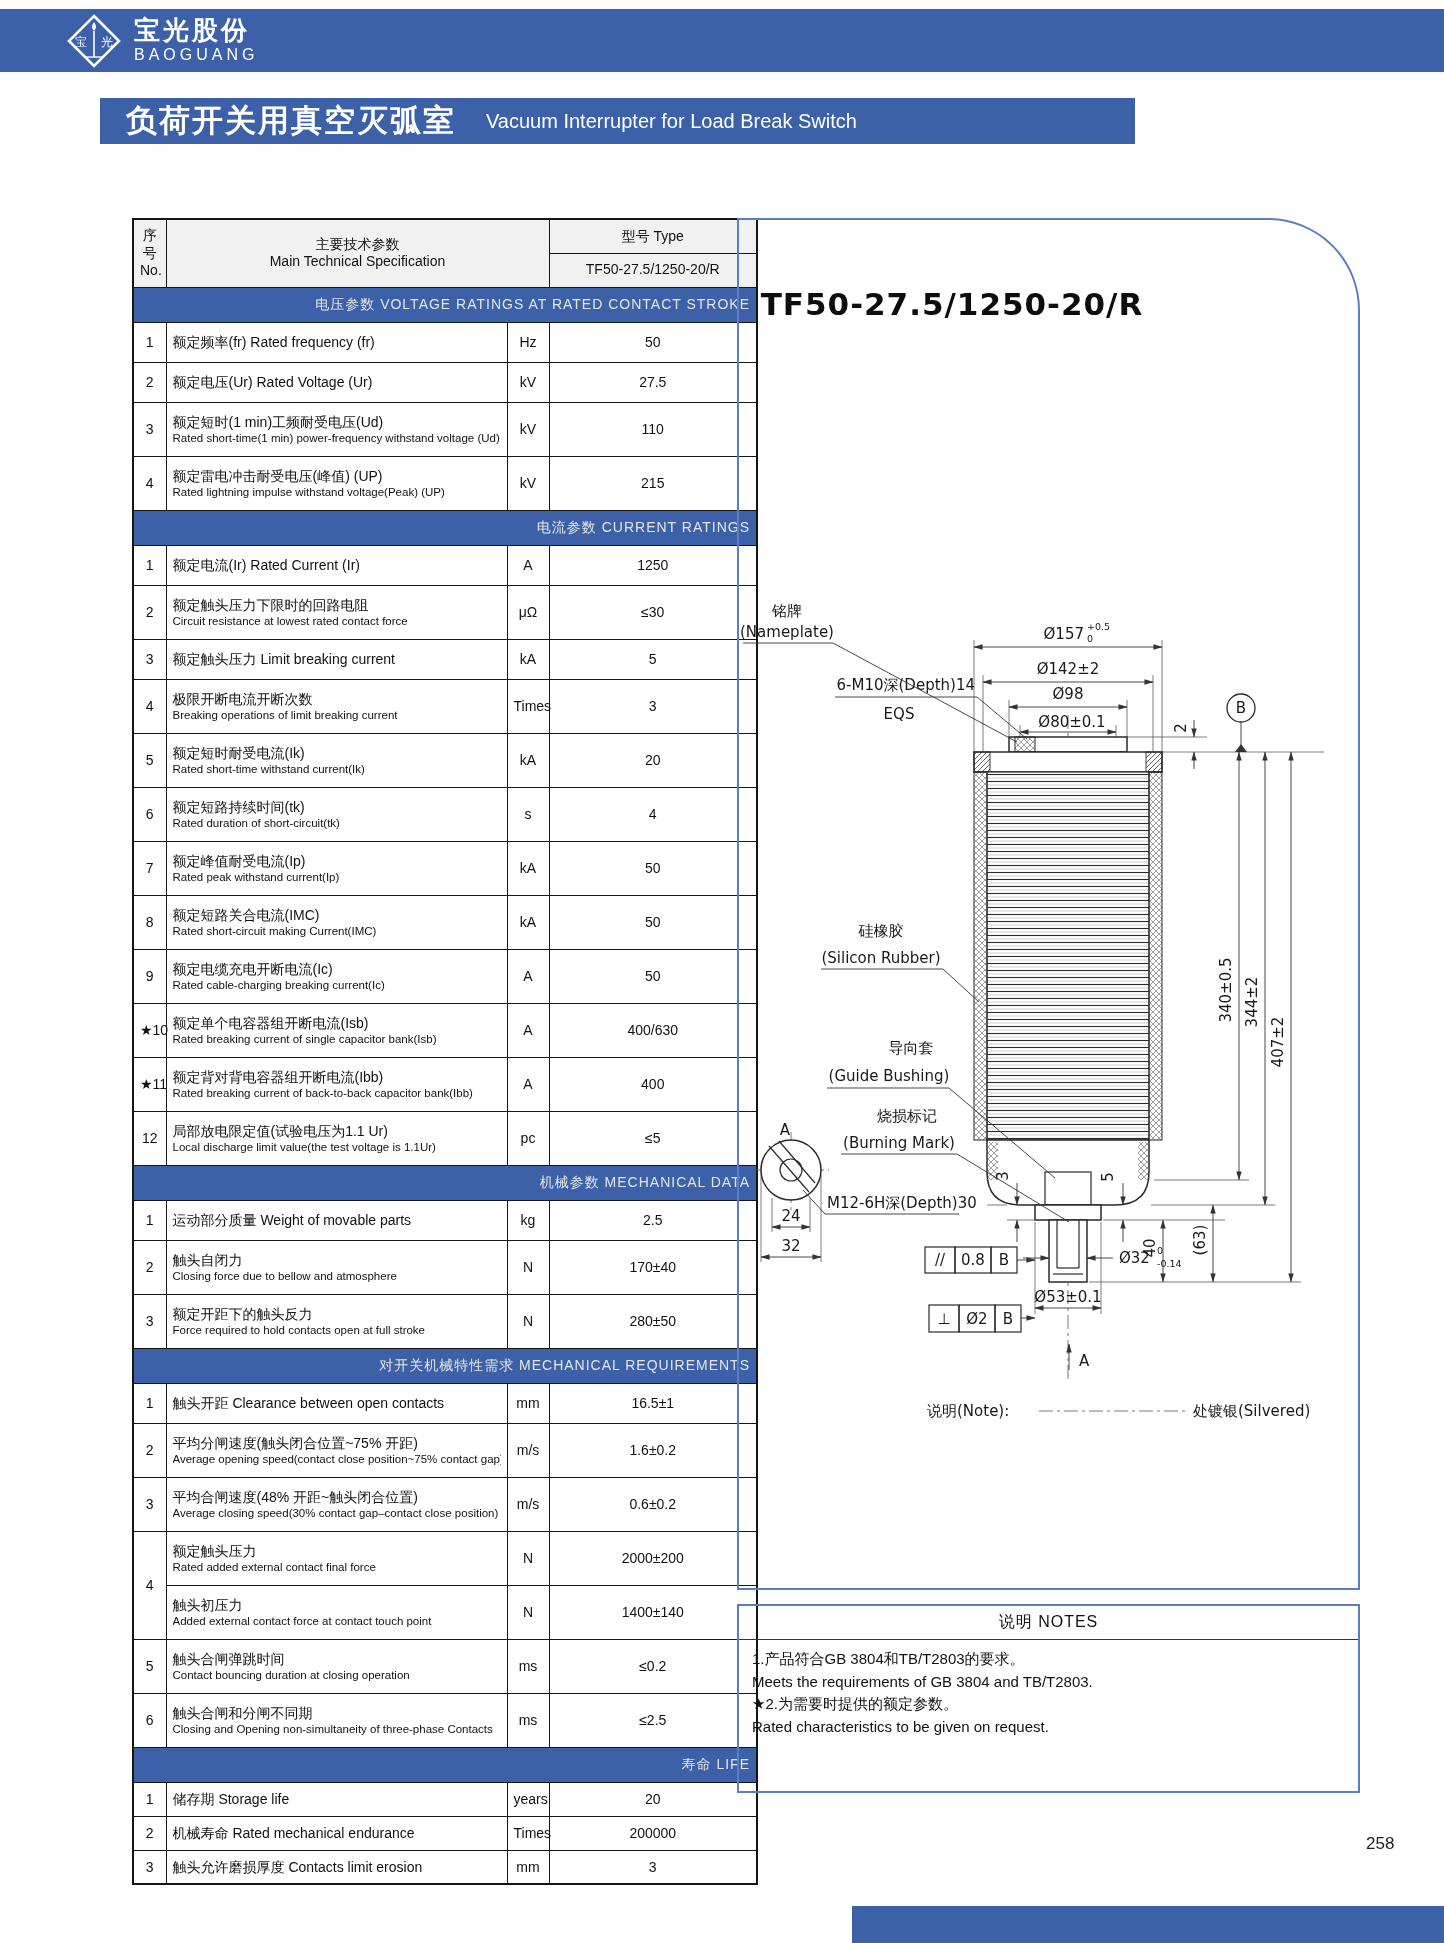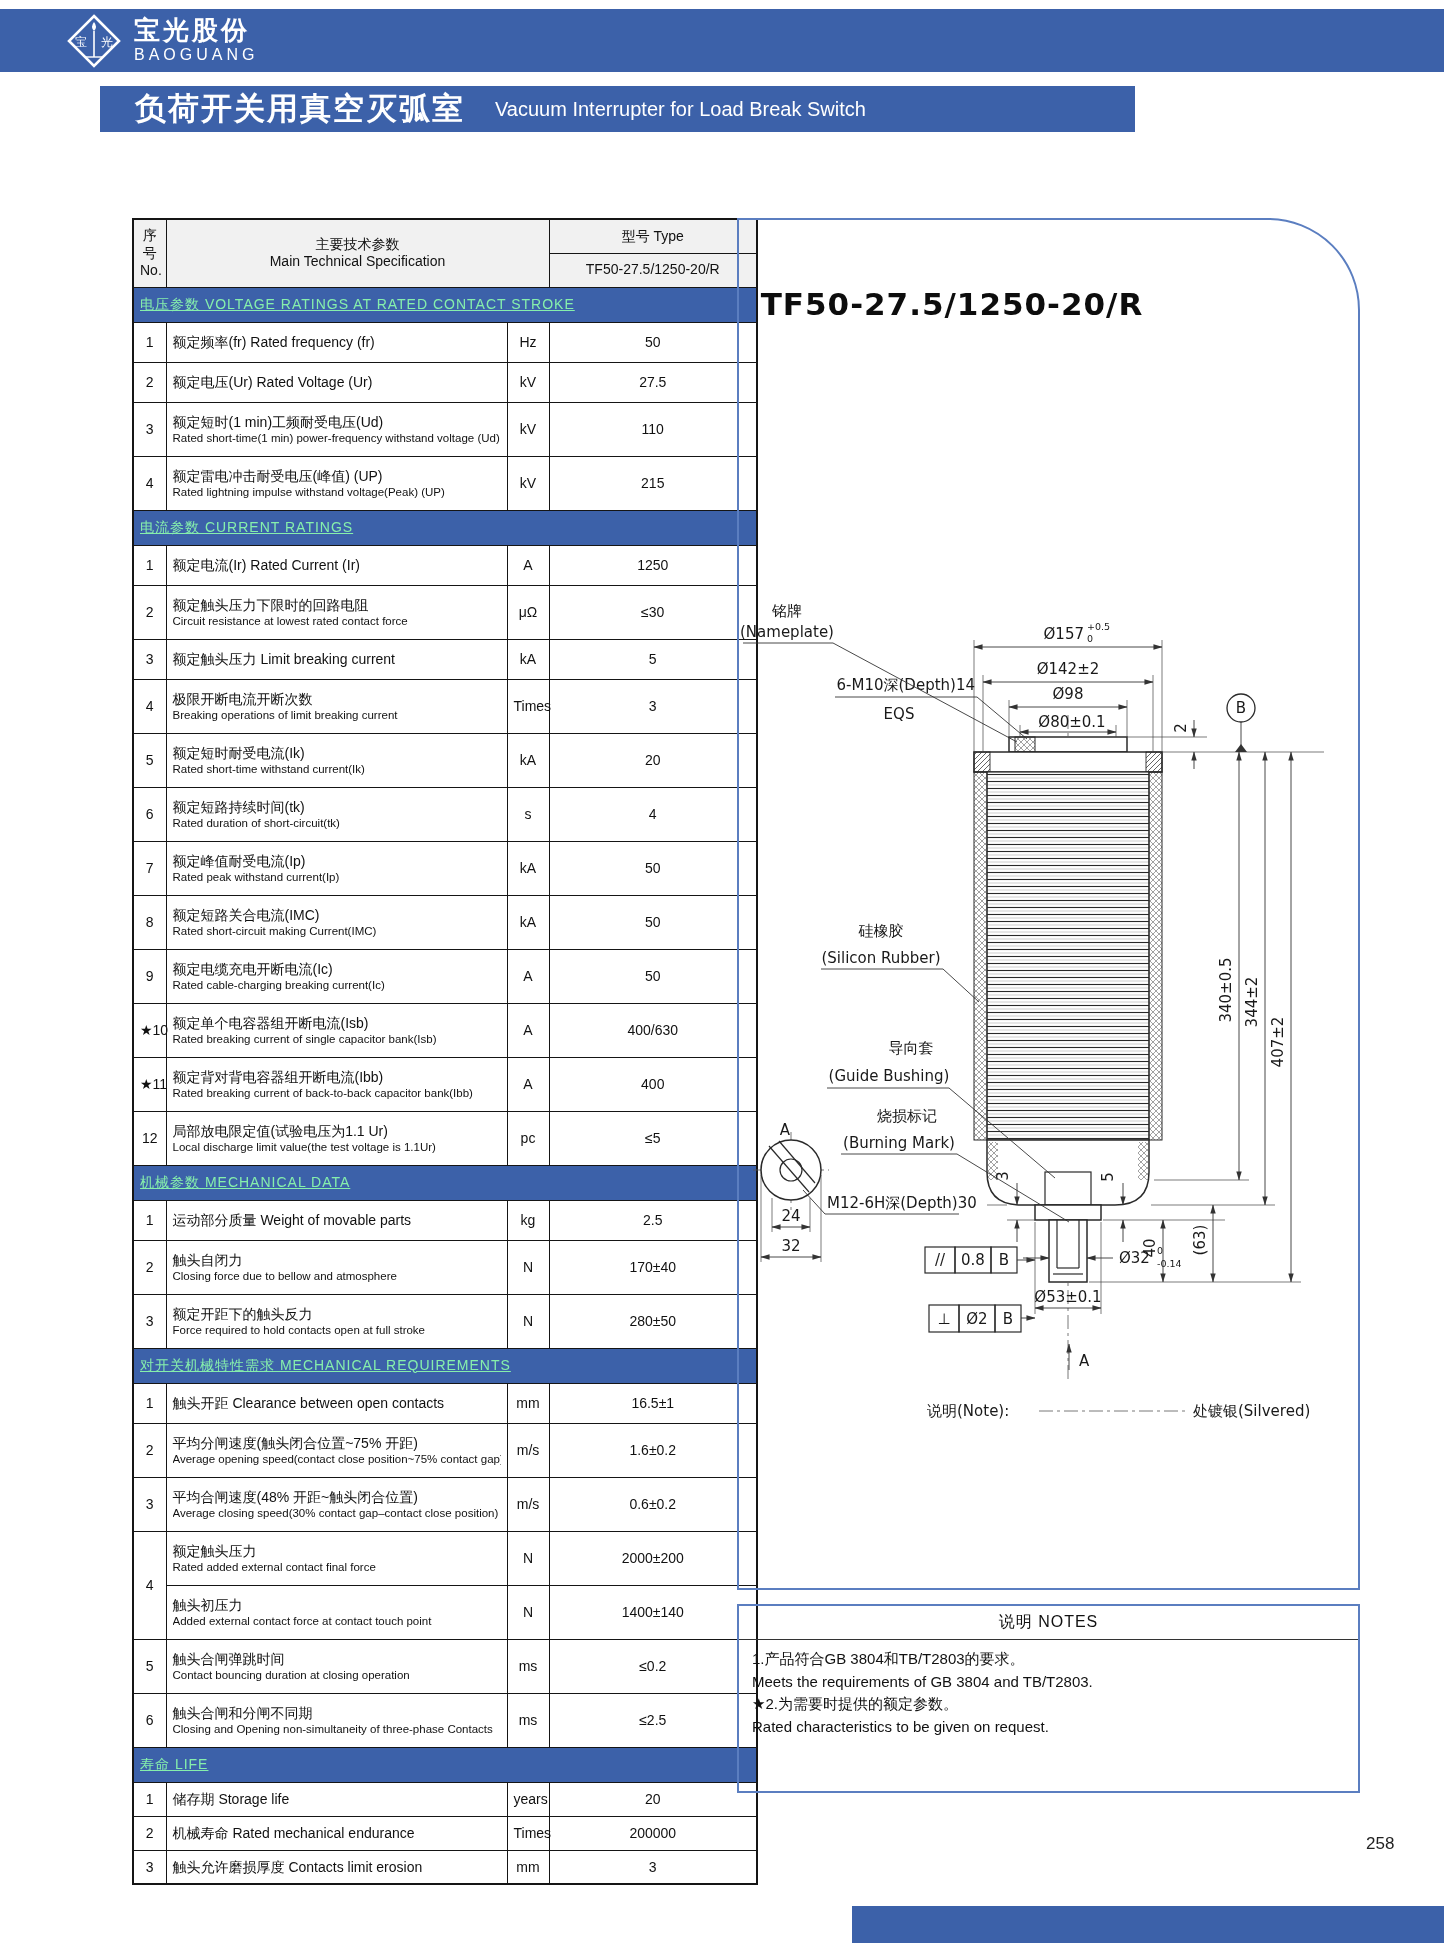--- a/index.html
+++ b/index.html
@@ -6,33 +6,33 @@
   html,body{margin:0;padding:0;background:#fff;}
   .page{position:relative;width:1444px;height:1943px;background:#fff;overflow:hidden;
         font-family:"Liberation Sans","DejaVu Sans",sans-serif;color:#111;}
   
   .topbar{position:absolute;left:0;top:9px;width:1444px;height:63px;background:var(--blue);
           display:flex;align-items:center;padding-left:66px;box-sizing:border-box;}
   .brand{margin-left:12px;color:#fff;}
   .brand-cn{font-size:26px;font-weight:bold;letter-spacing:3px;line-height:1.05;}
   .brand-en{font-size:16px;letter-spacing:4px;margin-top:2px;}
   
-  .titlebar{position:absolute;left:100px;top:86px;width:1035px;height:46px;background:var(--blue);
-            color:#fff;display:flex;align-items:center;padding-left:35px;box-sizing:border-box;}
+  .titlebar{position:absolute;left:100px;top:98px;width:1035px;height:46px;background:var(--blue);
+            color:#fff;display:flex;align-items:center;padding-left:26px;box-sizing:border-box;}
   .title-cn{font-size:31px;font-weight:bold;letter-spacing:2px;}
   .title-en{font-size:20px;margin-left:30px;}
   
   .spec-wrap{position:absolute;left:100px;top:218px;width:624px;margin-left:32px;}
   table.spec{border-collapse:collapse;width:624px;table-layout:fixed;border:2px solid var(--line);}
   table.spec td{border:1px solid var(--line);font-size:14px;padding:2px 6px;box-sizing:border-box;vertical-align:middle;}
   tr.single td{height:40px;}
   tr.double td{height:54px;}
   tr.short td{height:34px;}
   td.hd{background:#f1f1f1;text-align:center;height:34px;line-height:1.25;}
-  td.sec-td{background:var(--blue);color:#86efac;text-align:left;font-size:15.5px;height:35px;letter-spacing:1px;text-decoration:underline;}
+  td.sec-td{background:var(--blue);color:#e5e5e5;text-align:right;font-size:15.5px;height:35px;letter-spacing:1px;}
   td.no{text-align:center;padding:2px 1px;}
   td.unit{text-align:center;font-size:13px;padding:2px 1px;}
   td.val{text-align:center;}
   td.desc .cn{line-height:1.3;}
   td.desc .en{font-size:11.5px;line-height:1.25;white-space:nowrap;overflow:hidden;}
   
   .drawing-panel{position:absolute;left:737px;top:218px;width:623px;height:1372px;
                  border:2px solid #5b7ec0;border-top-right-radius:92px;box-sizing:border-box;}
   .drawing-panel svg{display:block;}
   svg text{font-family:"DejaVu Sans","Liberation Sans",sans-serif;}

